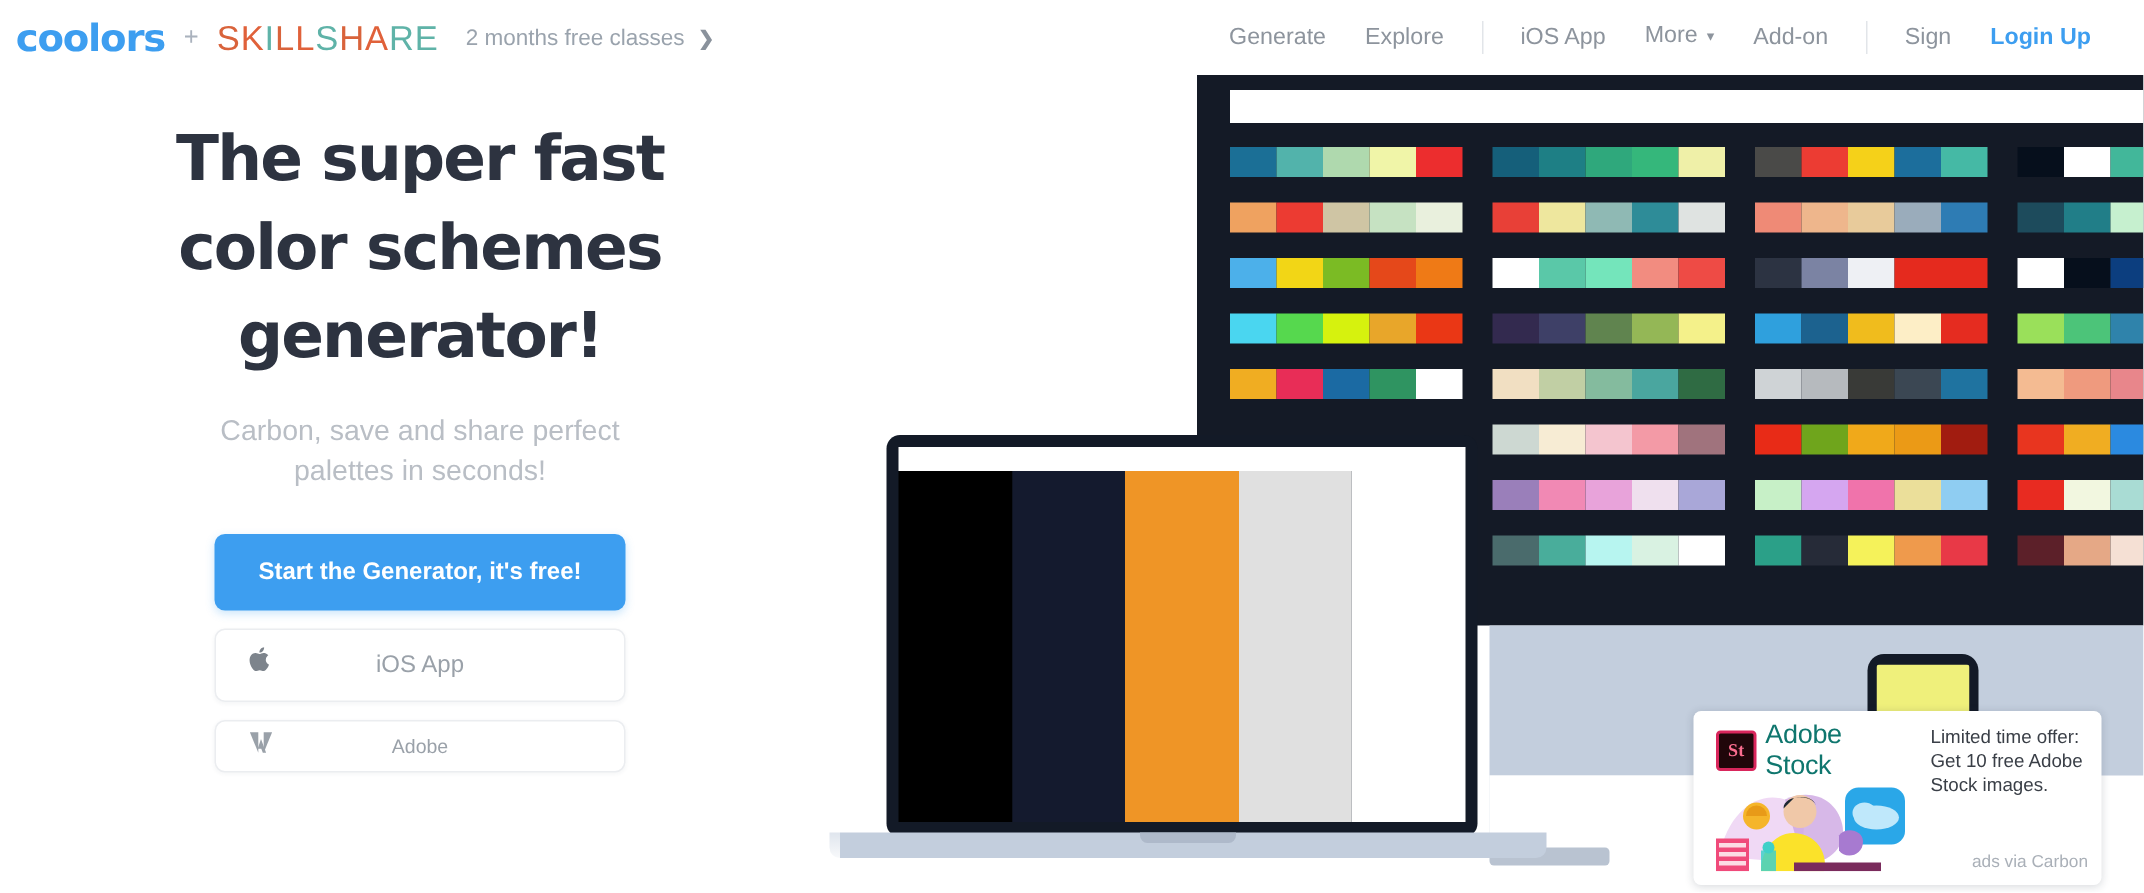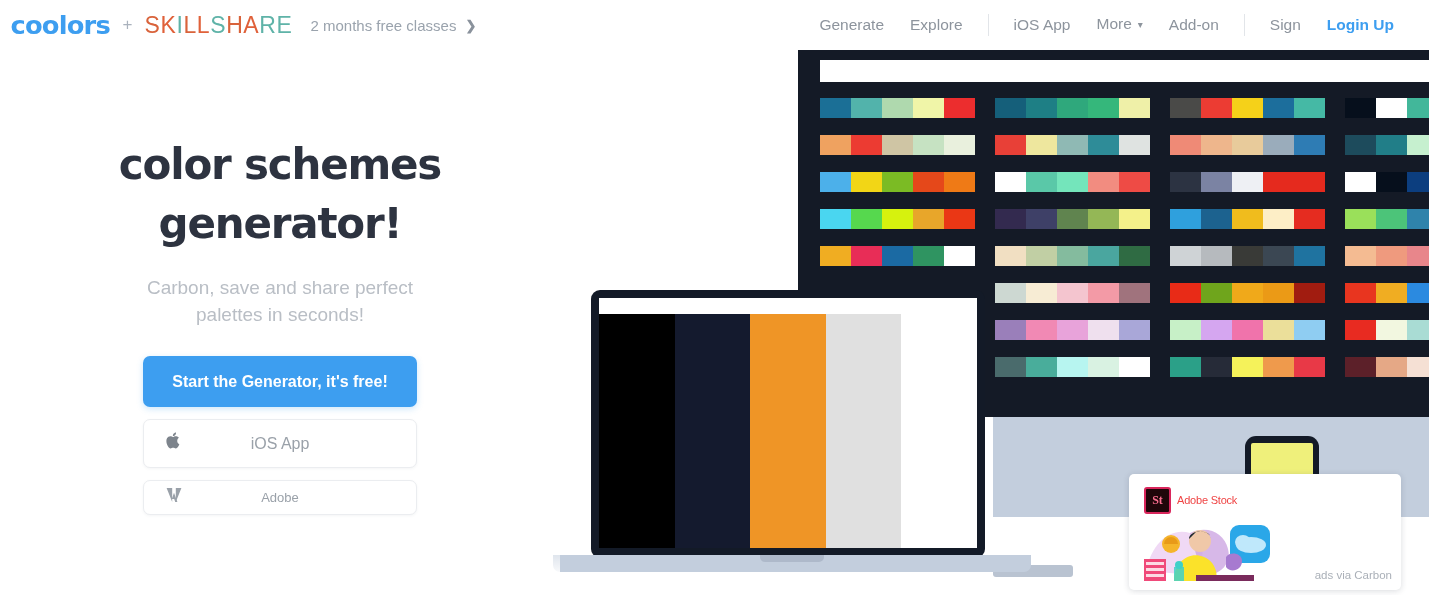--- a/index.html
+++ b/index.html
@@ -115,21 +115,21 @@
     padding:9px;
     display:flex;
   }
   #ad-thumb { width:138px; height:98px; border-radius:3px; overflow:hidden; position:relative; background:#fff; flex:0 0 auto; }
   #ad-thumb-top { position:absolute; left:0; top:0; width:138px; height:34px; background:#fff; display:flex; align-items:center; gap:6px; padding-left:6px; }
   #st-badge {
     width:27px; height:27px; background:#20060a; border:2px solid #d9265c;
     border-radius:3px; color:#fa6d8f; font-size:12px; font-weight:700;
     display:flex; align-items:center; justify-content:center; font-family:"Liberation Serif", serif;
   }
-  #st-word { font-size:11px; color:#ef4444; font-weight:400; letter-spacing:-.2px; }
+  #st-word { font-size:18px; color:#0f766e; font-weight:400; letter-spacing:-.2px; }
   #ad-art { position:absolute; left:0; top:34px; width:138px; height:64px; overflow:hidden; background:#fff; }
   #ad-copy { flex:1; padding-left:11px; display:flex; flex-direction:column; }
   #ad-text { font-size:12.5px; line-height:16px; color:#3a3f47; }
   #ad-via { margin-top:auto; font-size:11.5px; color:#aab0b8; text-align:right; }
 
   
   #fade { position:absolute; left:0; bottom:0; width:560px; height:60px; background:linear-gradient(to bottom, rgba(255,255,255,0), #fff 70%); z-index:45; pointer-events:none; }
 </style>
 </head>
 <body>
@@ -377,21 +377,21 @@
       <a class="nav-link"><span>More</span><span class="chev">▾</span></a>
       <a class="nav-link">Add-on</a>
       <div class="nav-sep"></div>
       <a class="nav-link">Sign</a>
       <a class="nav-link accent">Login Up</a>
     </div>
   </div>
 
   <div id="hero">
     <h1 id="headline">
-      <br>
+      <span>The super fast</span><br>
       <span>color schemes</span><br>
       <span>generator!</span>
     </h1>
     <p id="subhead">
       <span>Carbon, save and share perfect</span>
       <span>palettes in seconds!</span>
     </p>
 
     <div id="cta-group">
       <button id="btn-generate">Start the Generator, it's free!</button>
@@ -443,17 +443,18 @@
           <circle cx="62" cy="24" r="11" fill="#f0c8a8"></circle>
           <path d="M51 22 C51 12, 73 12, 73 22 C73 16, 66 13, 58 15 Z" fill="#1e2733"></path>
           <path d="M88 40 C92 34, 104 36, 104 44 C104 54, 92 56, 88 50 Z" fill="#a77ad0"></path>
           <rect x="58" y="58" width="58" height="6" fill="#7a2b5c"></rect>
           <rect x="36" y="50" width="10" height="14" fill="#3fd0c8" opacity=".85"></rect>
           <circle cx="41" cy="48" r="4" fill="#3fd0c8"></circle>
         </svg>
       </div>
     </div>
     <div id="ad-copy">
+      <div id="ad-text">Limited time offer: Get 10 free Adobe Stock images.</div>
       <div id="ad-via">ads via Carbon</div>
     </div>
   </div>
 
 </div>
 
 </body></html>

